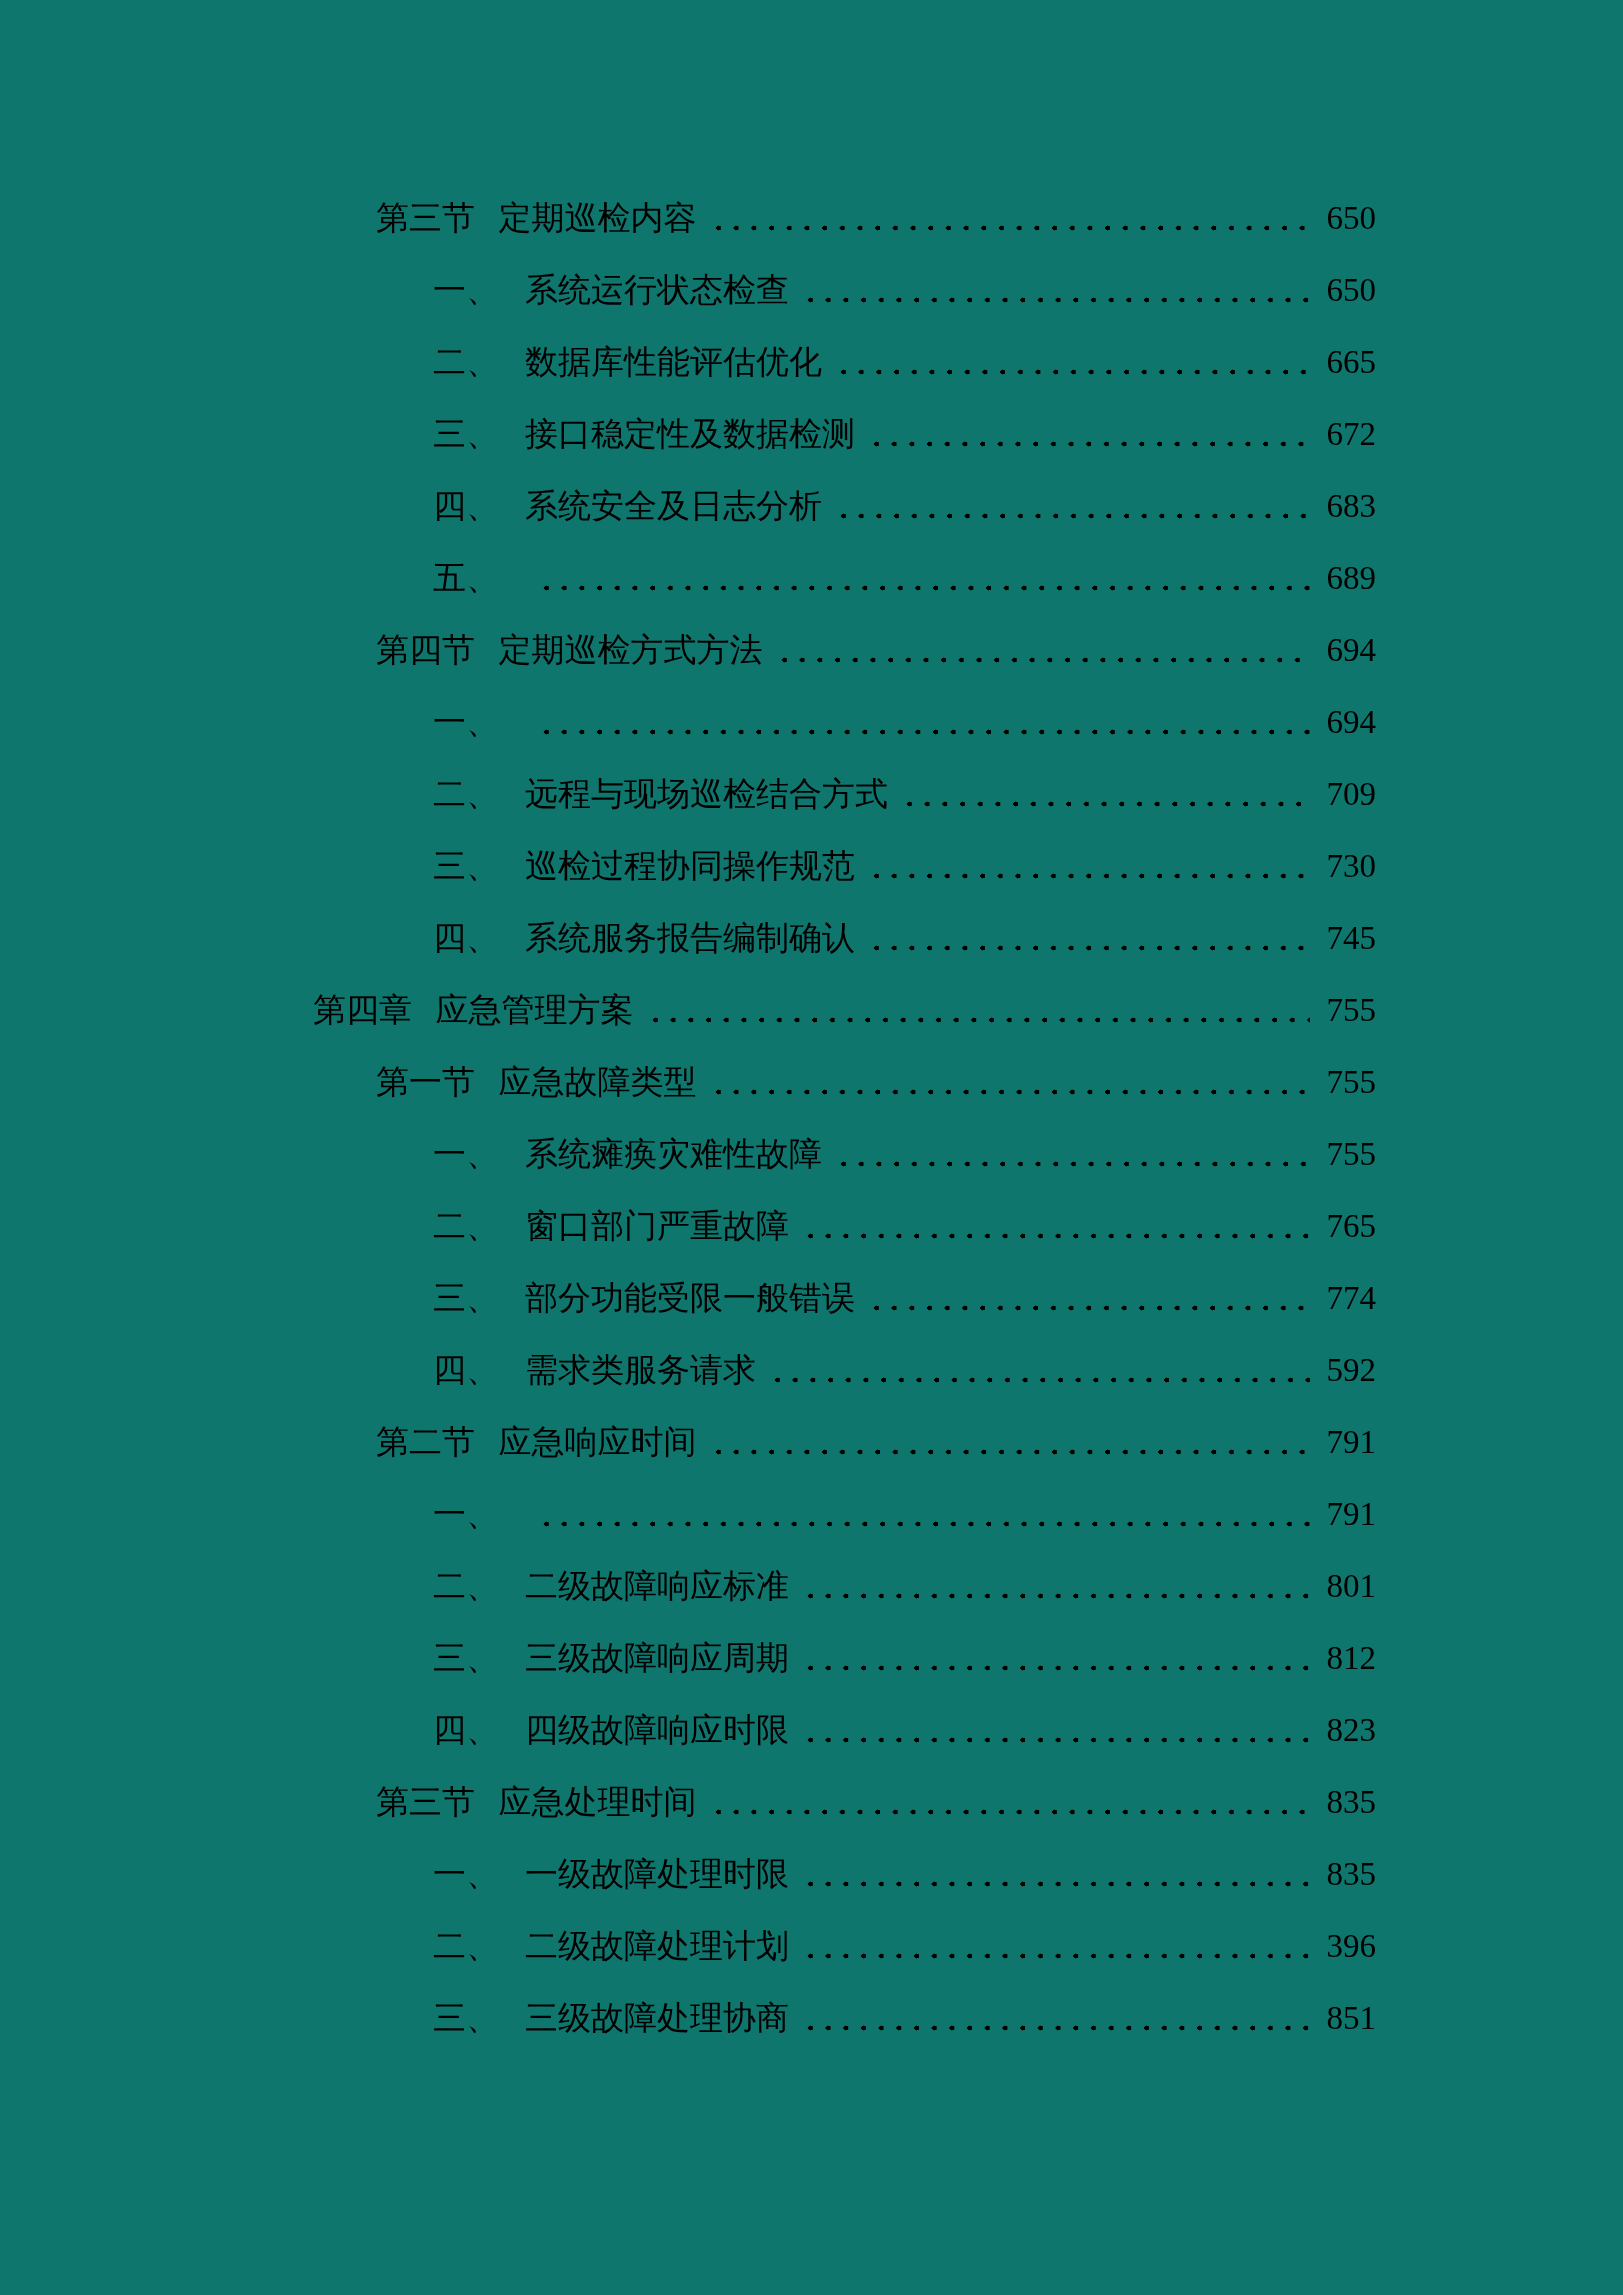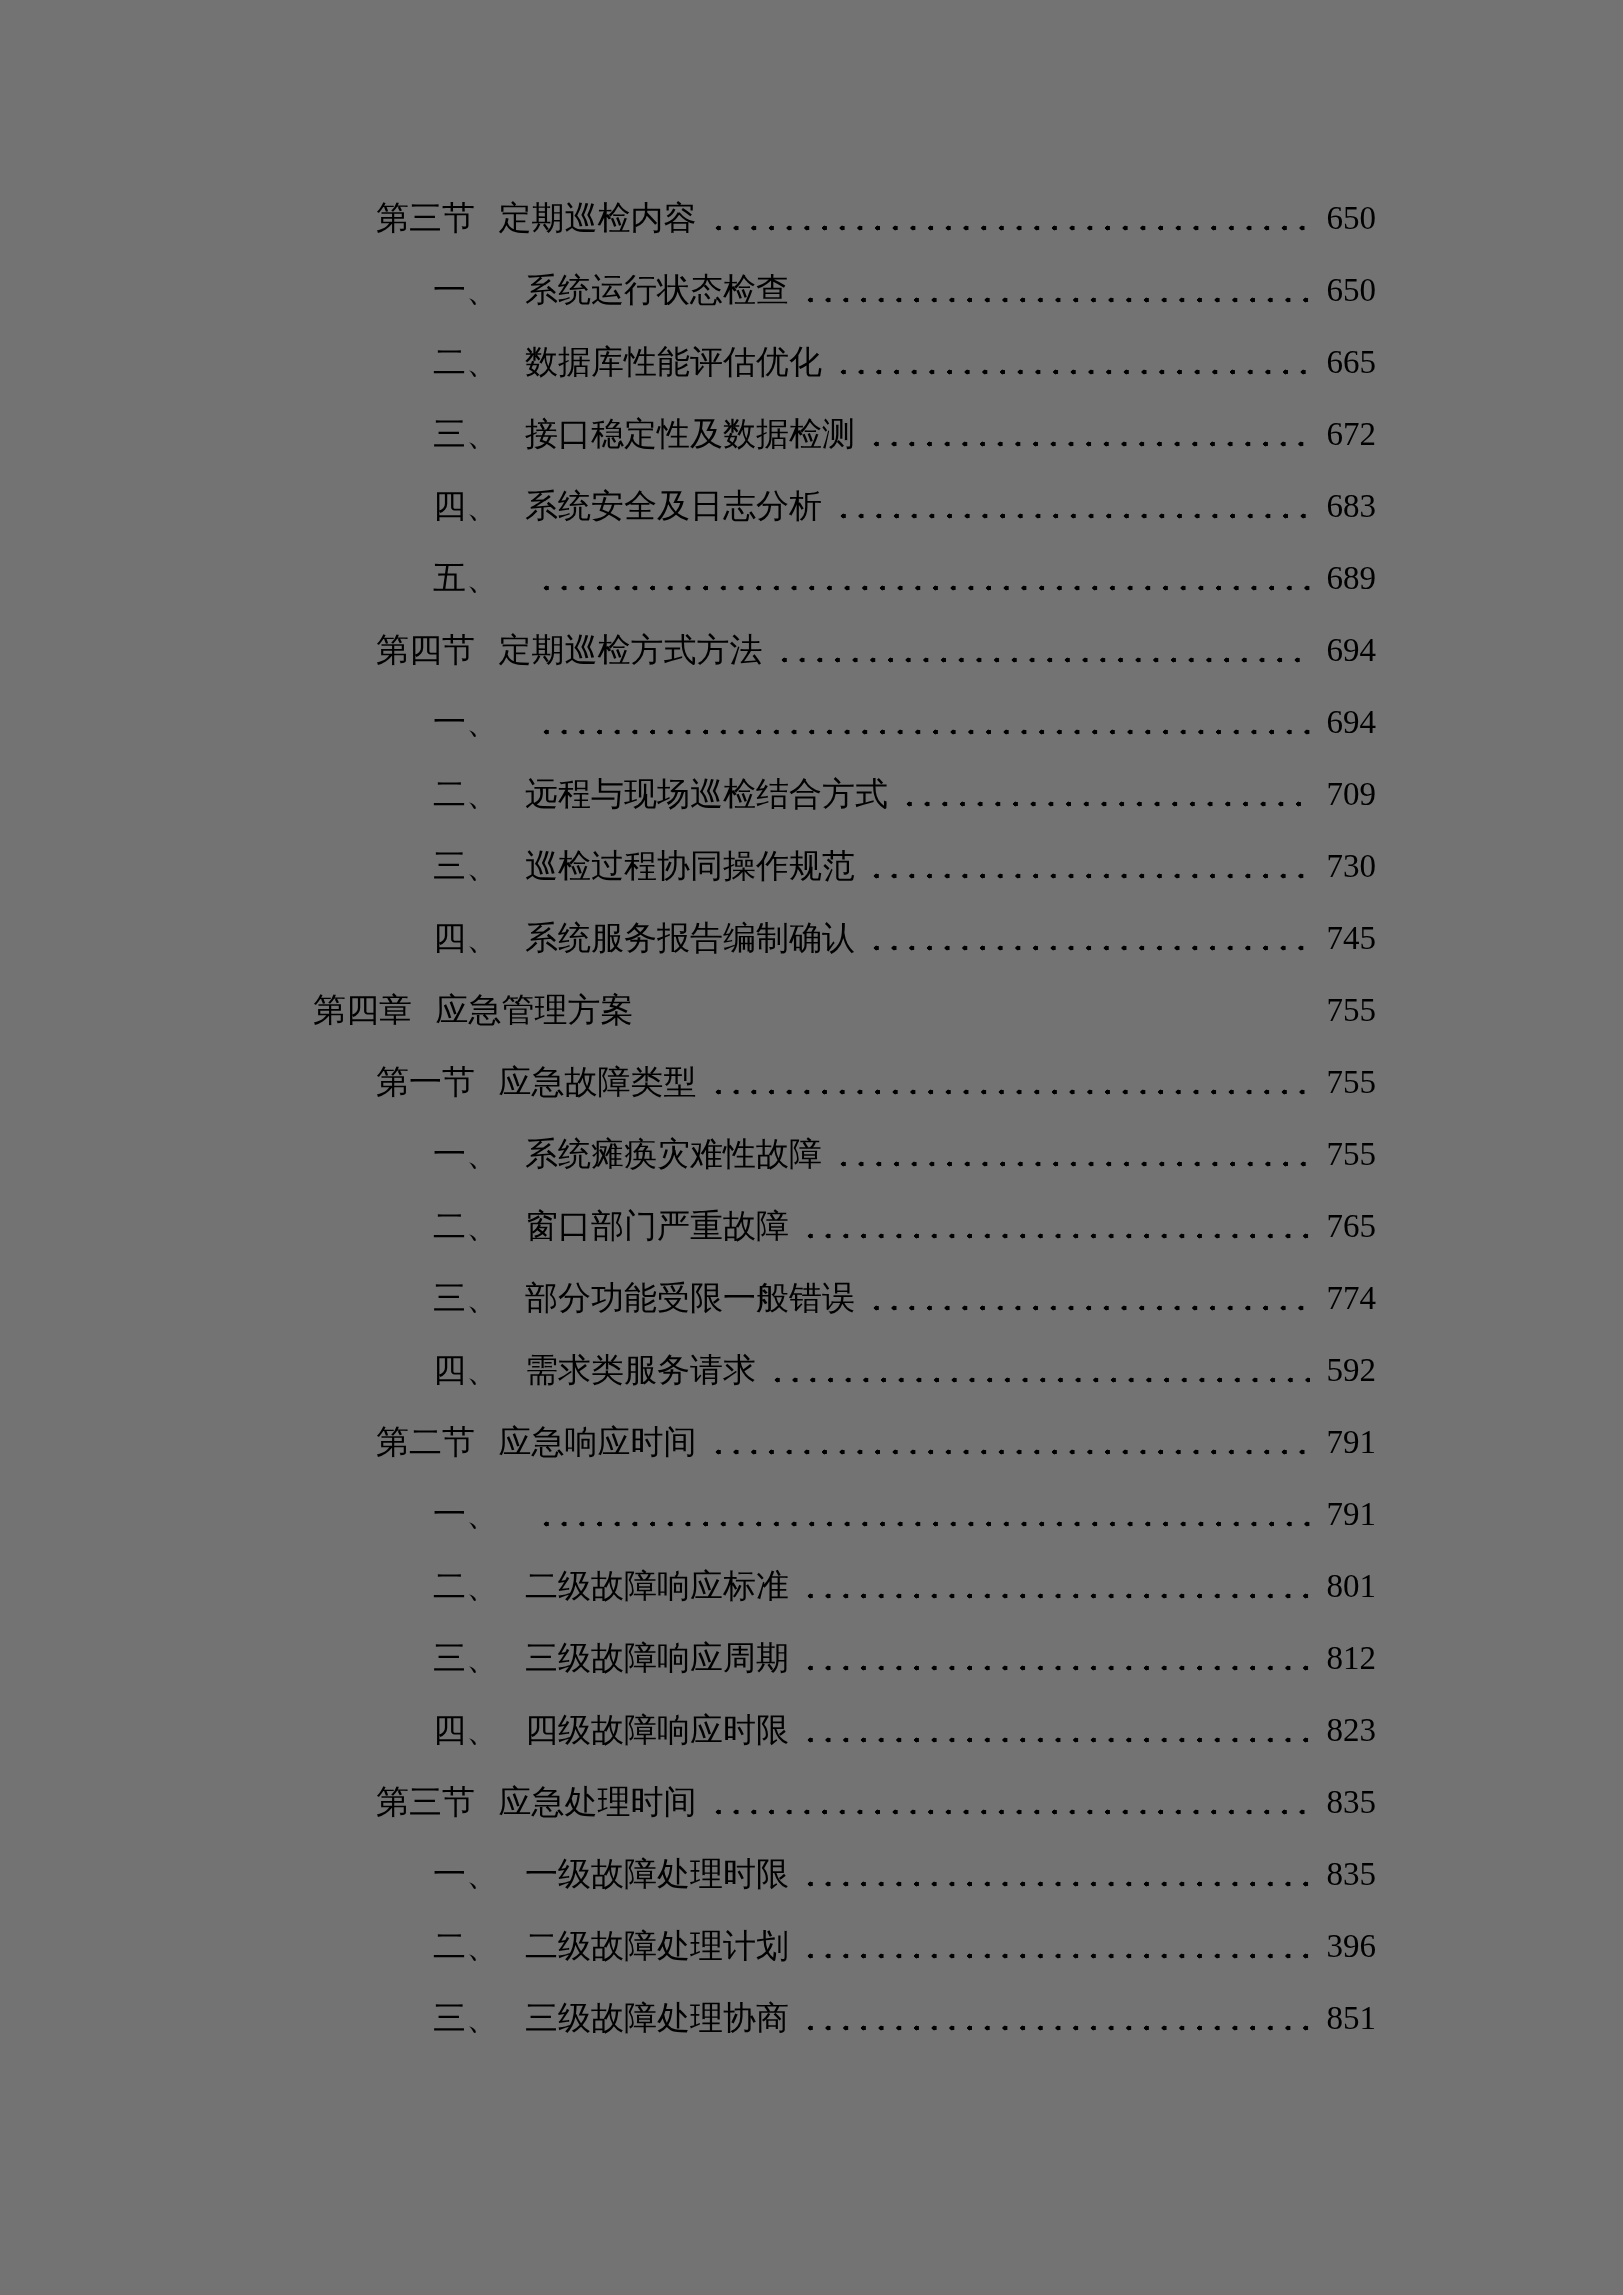--- a/index.html
+++ b/index.html
@@ -6,35 +6,35 @@
   html, body { width: 1623px; height: 2295px; }
   body {
     background: #ffffff;
     color: #000000;
     font-family: "Liberation Serif", "DejaVu Serif", serif;
     overflow: hidden;
   }
   .sheet {
     width: 1623px;
     height: 2295px;
-    background: #737373;
+    background: #0f766e;
     position: relative;
   }
   #toc {
     padding: 182px 247px 0 0;
   }
   .row {
     display: flex;
     height: 72px;
     line-height: 72px;
     font-size: 33px;
     white-space: nowrap;
     align-items: stretch;
   }
-  .level-chapter { padding-left: 313px; align-items: flex-end; }
+  .level-chapter { padding-left: 313px; }
   .level-section { padding-left: 376px; }
   .level-item    { padding-left: 433px; }
 
   .level-chapter .label,
   .level-section .label { margin-right: 23.6px; }
   .level-item .label { width: 92px; flex: 0 0 92px; }
 
   .title { flex: 0 0 auto; }
 
   .leader {

